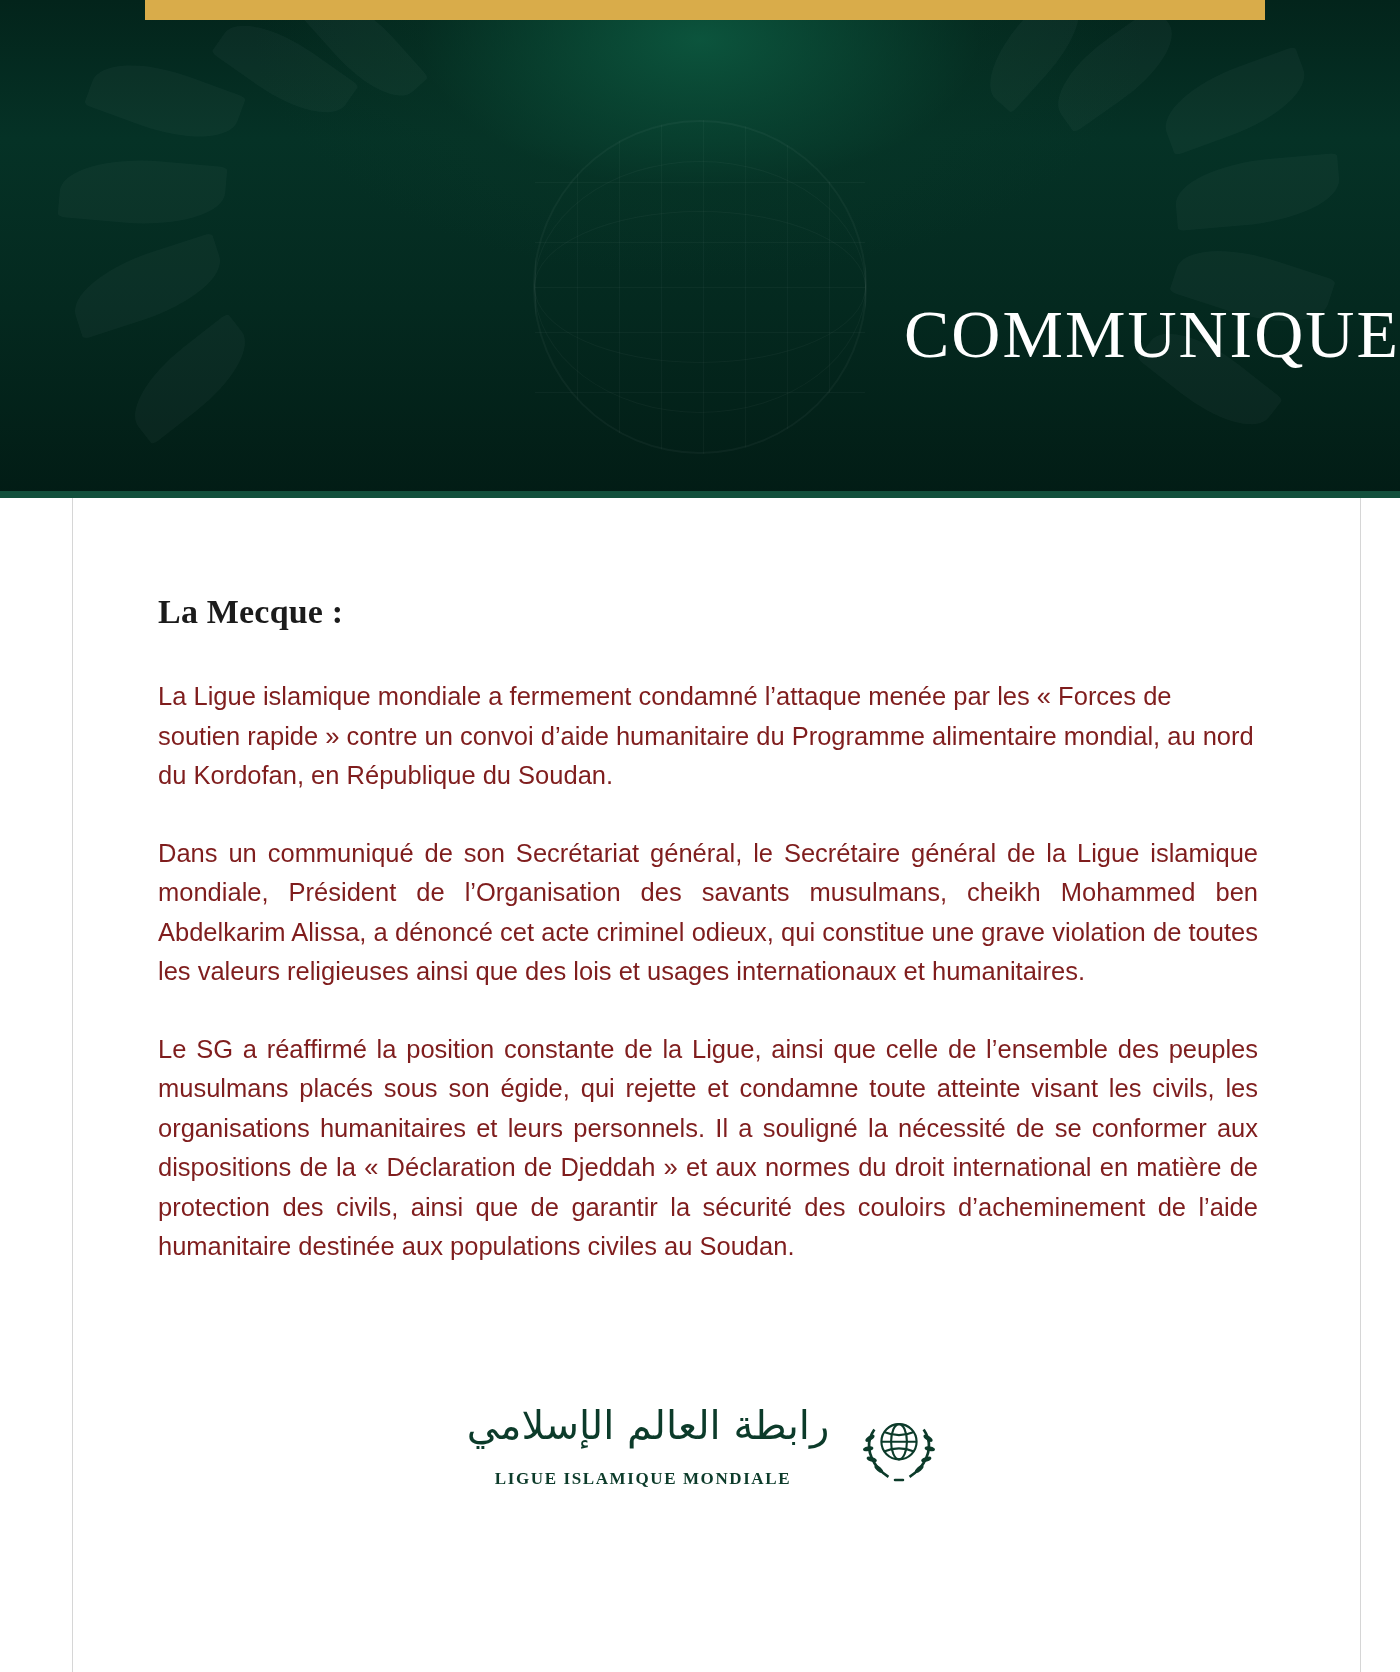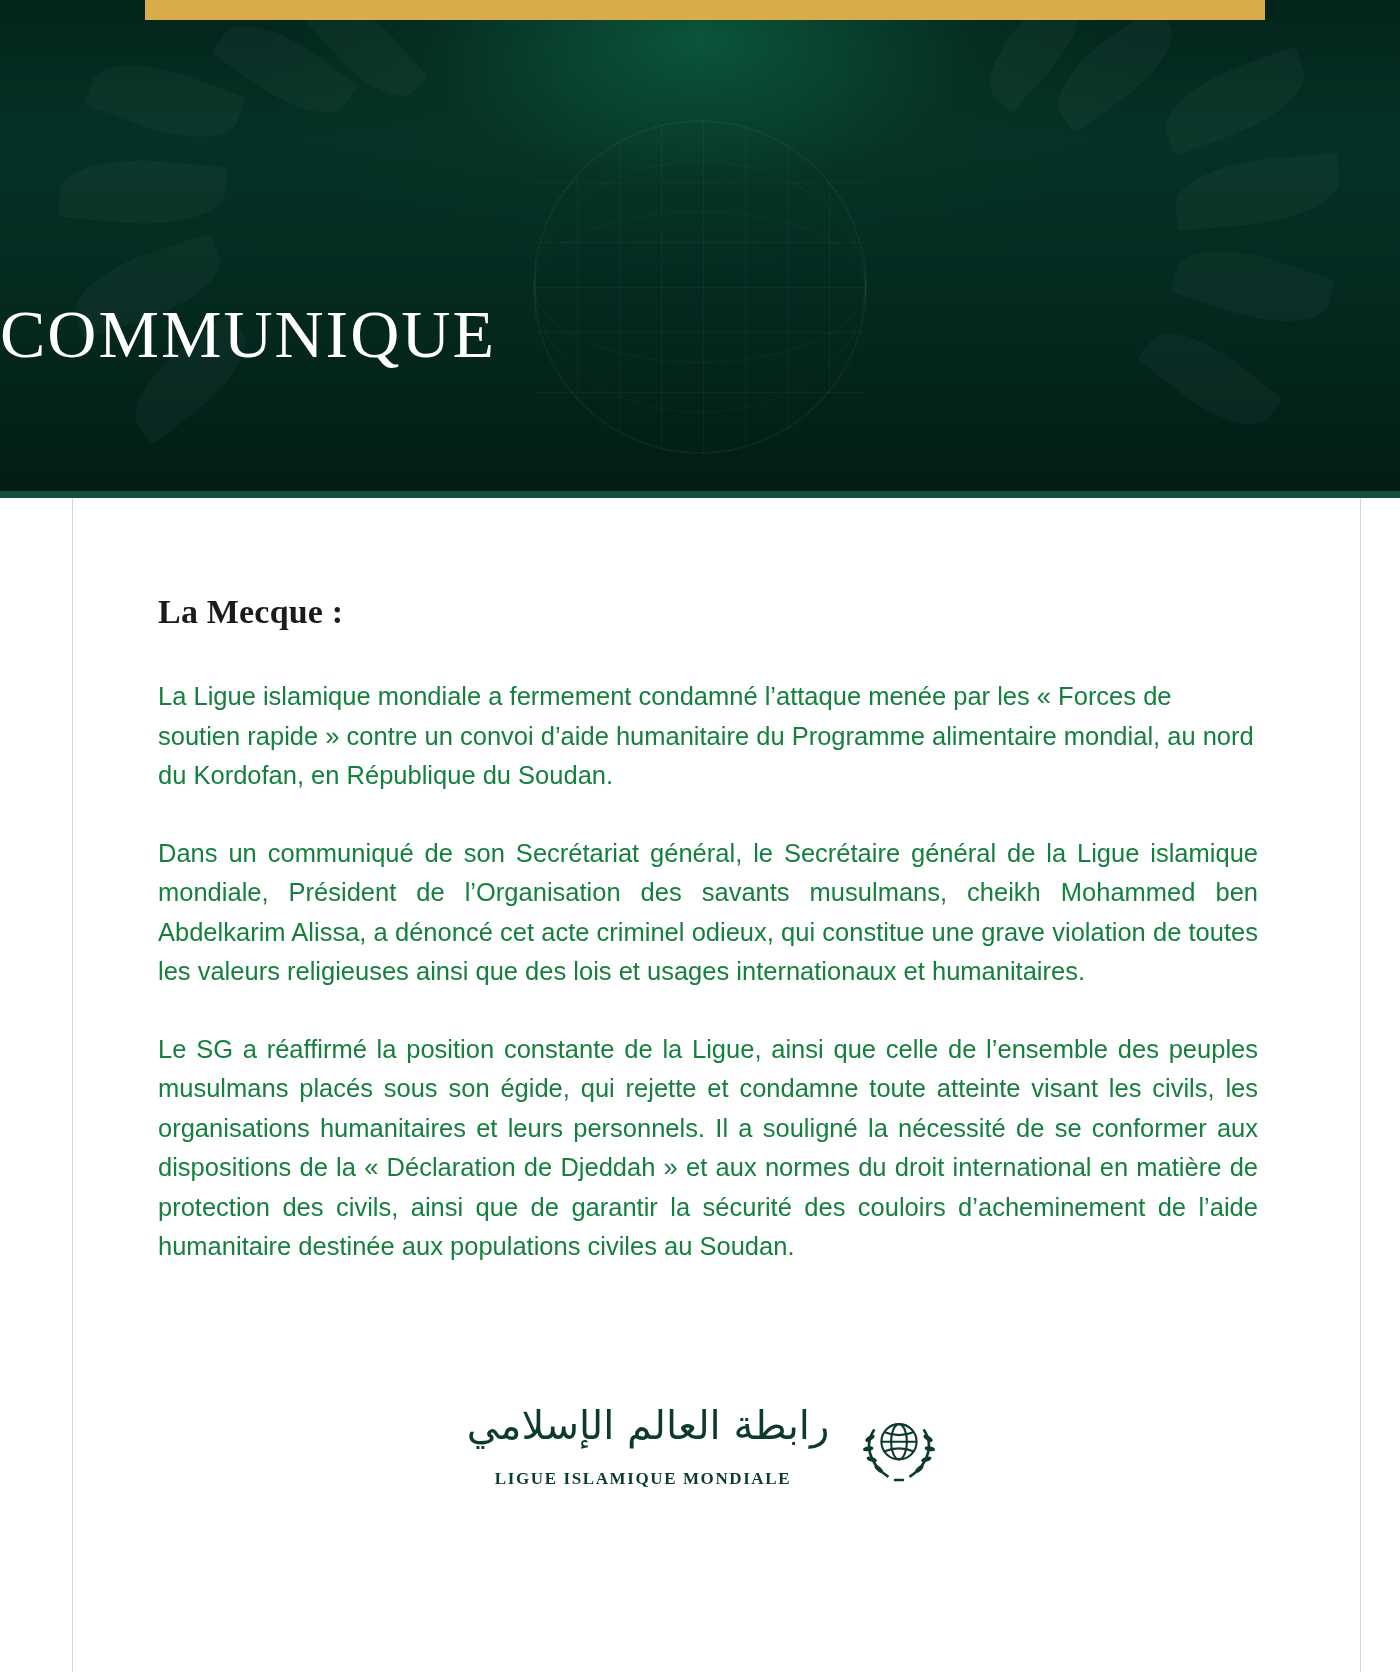--- a/index.html
+++ b/index.html
@@ -73,21 +73,21 @@
   
   .leaf {
     position: absolute;
     background: rgba(255,255,255,0.030);
     border-radius: 60% 5% 60% 5%;
   }
   .header-title-wrap {
     position: absolute;
     left: 0; right: 0;
     top: 300px;
-    text-align: left;
+    text-align: right;
     z-index: 5;
   }
   .header-title {
     font-family: "Liberation Serif", "DejaVu Serif", serif;
     color: #ffffff;
     font-size: 68px;
     letter-spacing: 2px;
     font-weight: 400;
     margin: 0;
     line-height: 1;
@@ -130,21 +130,21 @@
     font-weight: bold;
     font-size: 34px;
     color: #1b1b1b;
     margin: 0 0 46px 0;
     letter-spacing: 0.2px;
   }
   p.para {
     font-family: "Liberation Sans", sans-serif;
     font-size: 25.5px;
     line-height: 1.55;
-    color: #15803d;
+    color: #7f1d1d;
     margin: 0 0 38px 0;
     text-align: justify;
     text-justify: inter-word;
   }
   p.para.first {
     text-align: left;
   }
 
   
   .footer-logo {

